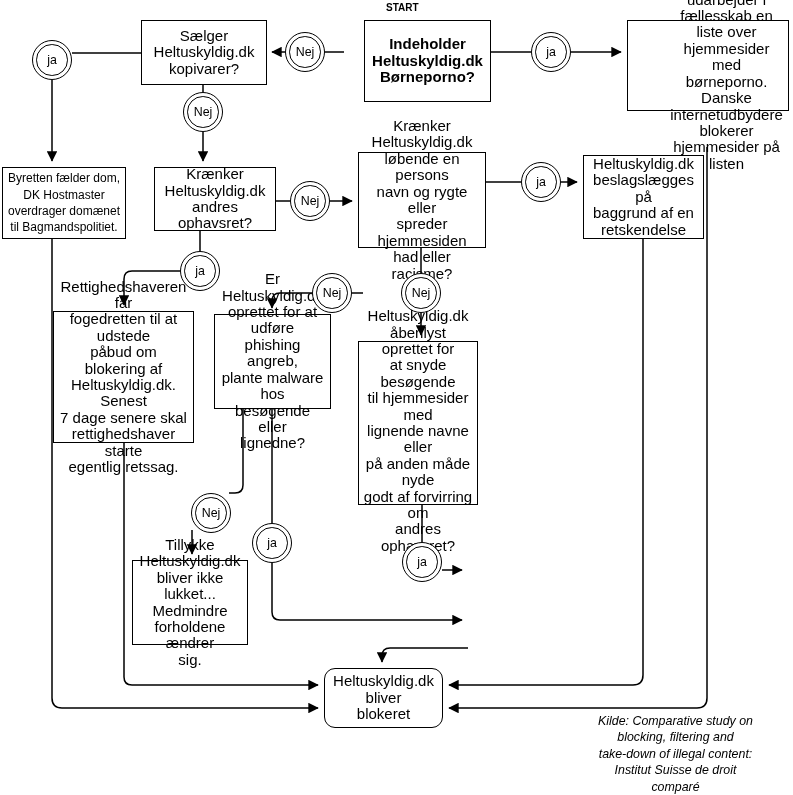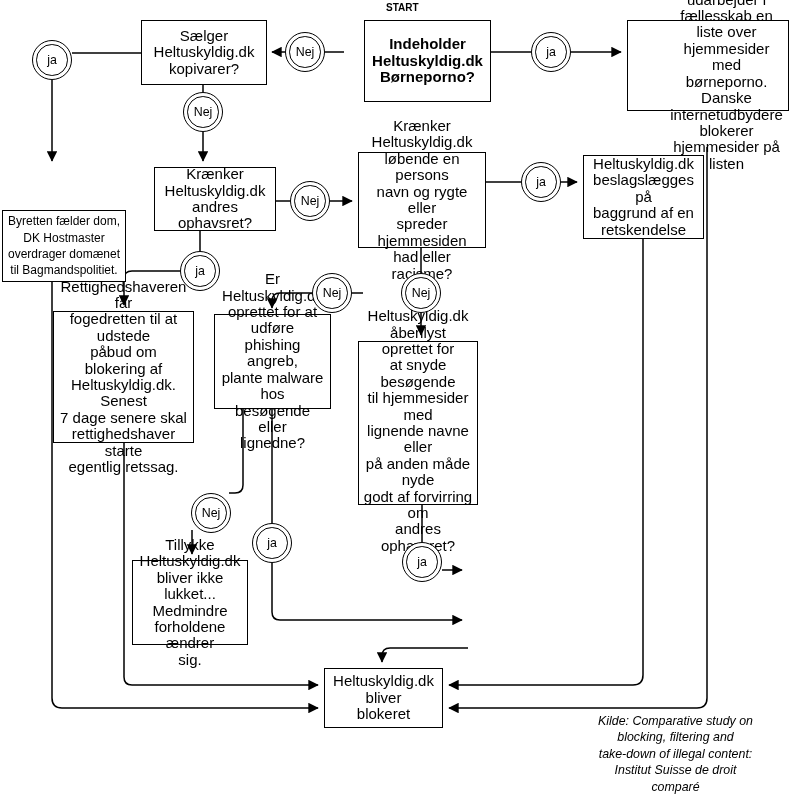--- a/index.html
+++ b/index.html
@@ -157,21 +157,21 @@
 Heltuskyldig.dk
 kopivarer?</div>
 
   <div class="node" style="left:627px;top:20px;width:162px;height:91px;padding-left:41px;">Politiet og Red Barnet
 udarbejder i fællesskab en
 liste over hjemmesider med
 børneporno. Danske
 internetudbydere blokerer
 hjemmesider på listen</div>
 
-  <div class="node" style="left:2px;top:167px;width:124px;height:72px;font-size:12px;margin-top:43px;">Byretten fælder dom,
+  <div class="node" style="left:2px;top:167px;width:124px;height:72px;font-size:12px;">Byretten fælder dom,
 DK Hostmaster
 overdrager domænet
 til Bagmandspolitiet.</div>
 
   <div class="node" style="left:154px;top:167px;width:122px;height:64px;">Krænker
 Heltuskyldig.dk
 andres ophavsret?</div>
 
   <div class="node" style="left:358px;top:152px;width:128px;height:96px;">Krænker
 Heltuskyldig.dk
@@ -210,21 +210,21 @@
 andres ophavsret?</div>
 
   <div class="node" style="left:132px;top:560px;width:116px;height:85px;">Tillykke
 Heltuskyldig.dk
 bliver ikke lukket...
 Medmindre
 forholdene ændrer
 sig.</div>
 
 
-  <div class="node" style="left:324px;top:668px;width:119px;height:60px;">Heltuskyldig.dk bliver
+  <div class="node" style="left:324px;top:668px;width:119px;height:60px;border-radius:11px;">Heltuskyldig.dk bliver
 blokeret</div>
 
   <div class="conn" style="left:531px;top:32px;width:40px;height:40px;">
     <span class="inner">
       <span class="lbl">ja</span>
     </span>
   </div>
 
   <div class="conn" style="left:285px;top:32px;width:40px;height:40px;">
     <span class="inner">

